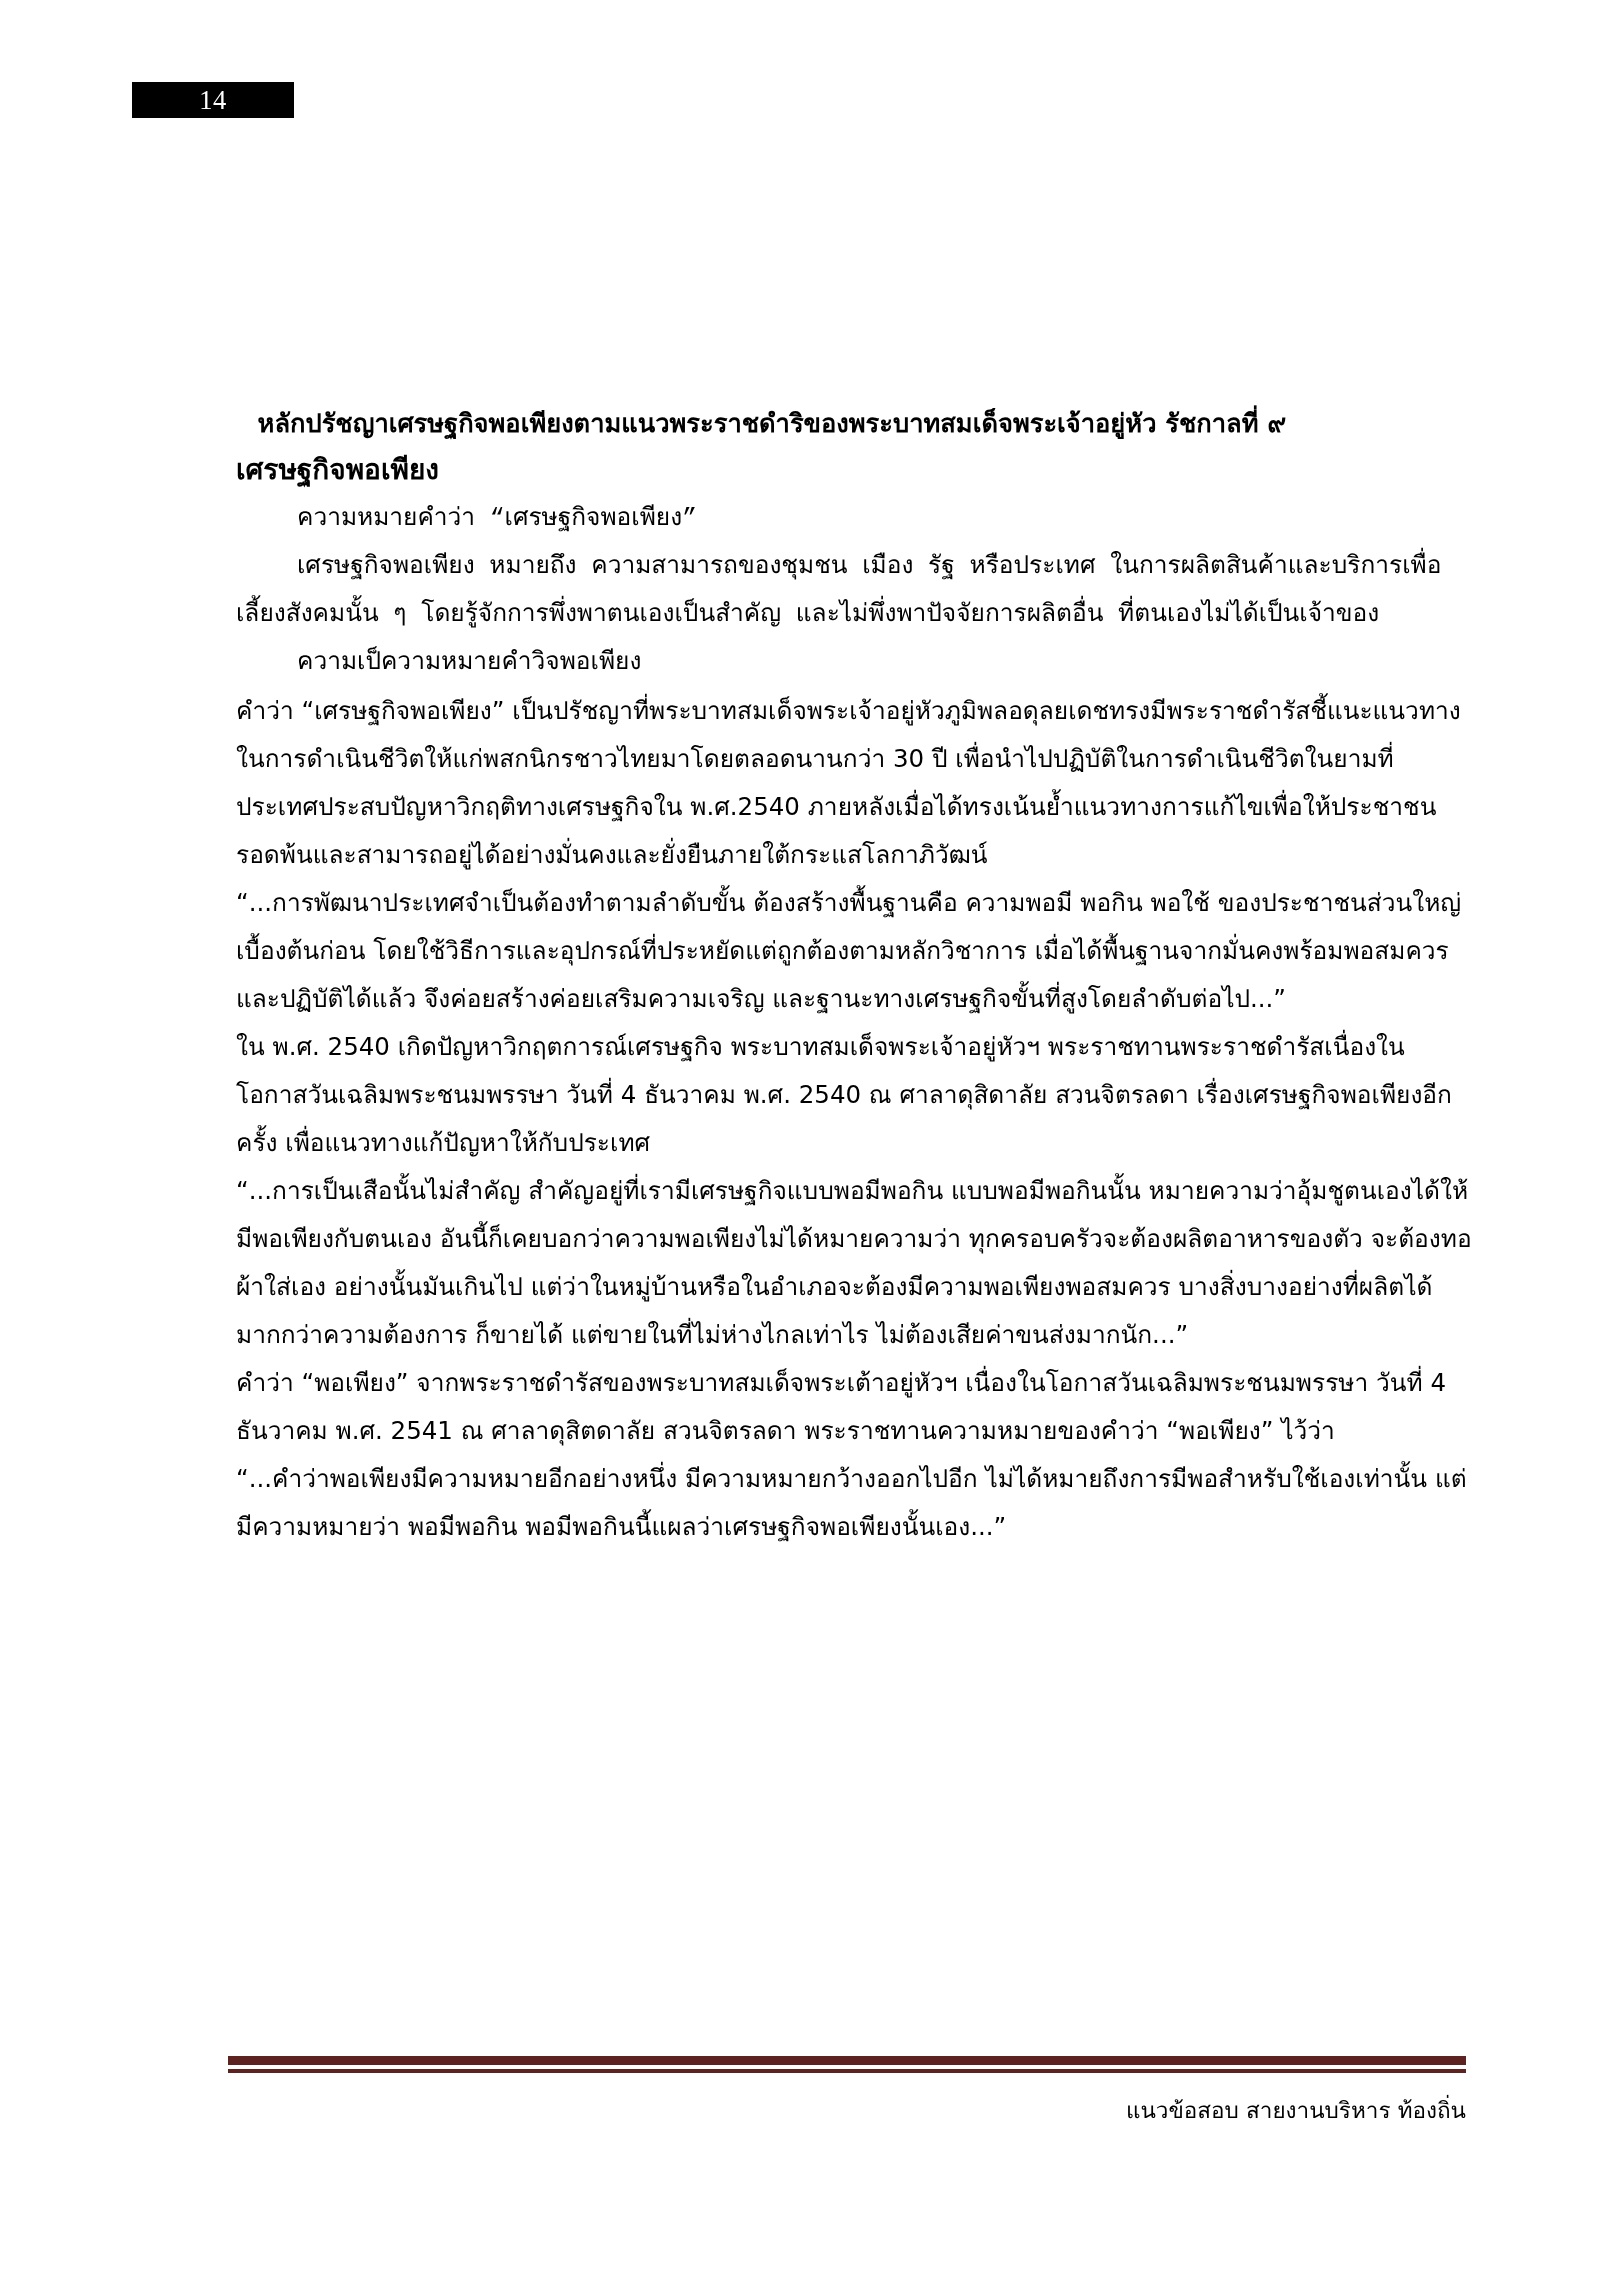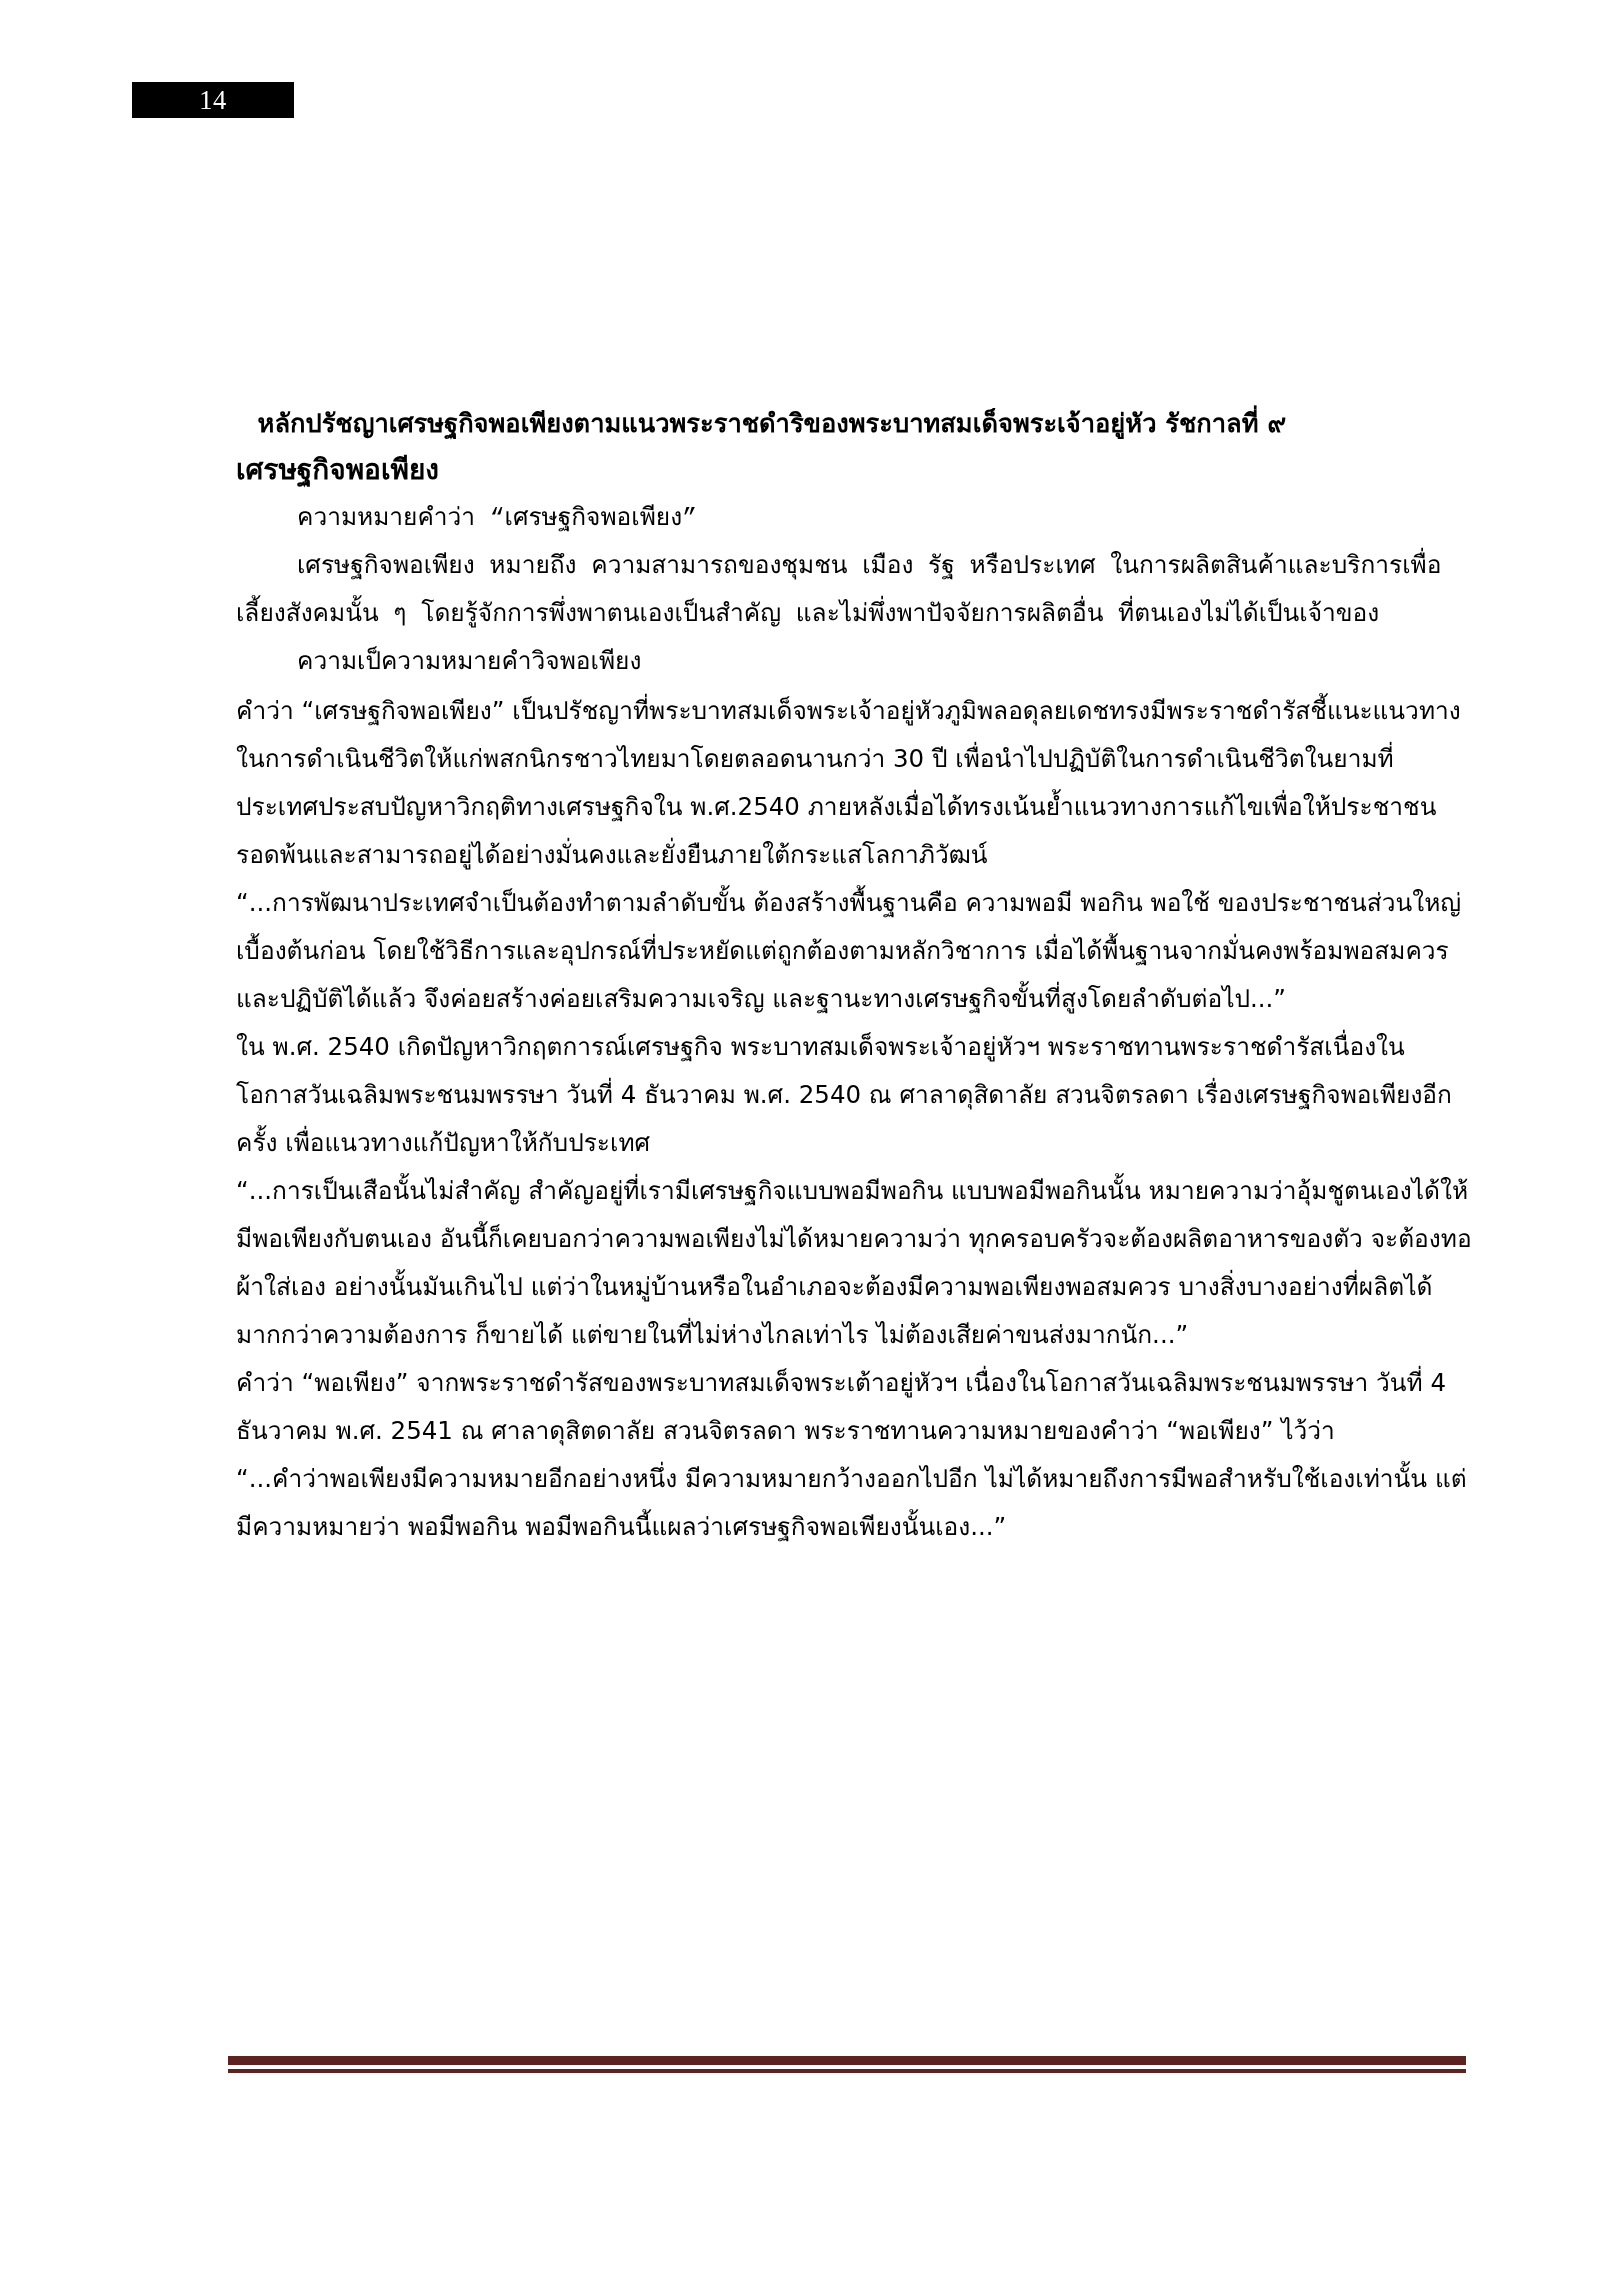--- a/index.html
+++ b/index.html
@@ -154,15 +154,16 @@
     <p class="body-text no-indent flush">“...คำว่าพอเพียงมีความหมายอีกอย่างหนึ่ง มีความหมายกว้างออกไปอีก ไม่ได้หมายถึงการมีพอสำหรับใช้เองเท่านั้น แต่มีความหมายว่า พอมีพอกิน พอมีพอกินนี้แผลว่าเศรษฐกิจพอเพียงนั้นเอง...”</p>
 
   </div>
 
   <div class="footer-rule">
     <div class="rule-thick" style="background: rgb(92, 35, 32);"></div>
     <div class="rule-gap"></div>
     <div class="rule-thin" style="background: rgb(92, 35, 32);"></div>
   </div>
 
+  <div class="footer-text">แนวข้อสอบ สายงานบริหาร ท้องถิ่น</div>
 
 </div>
 
 
 </body></html>

